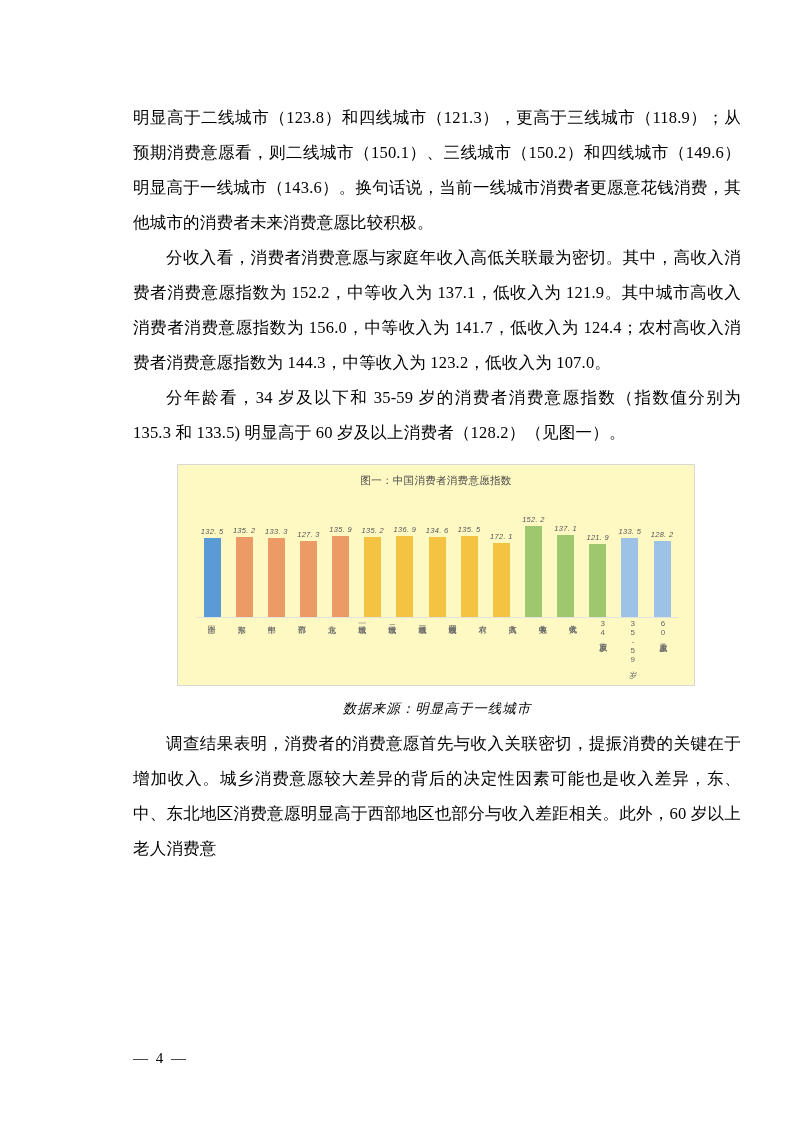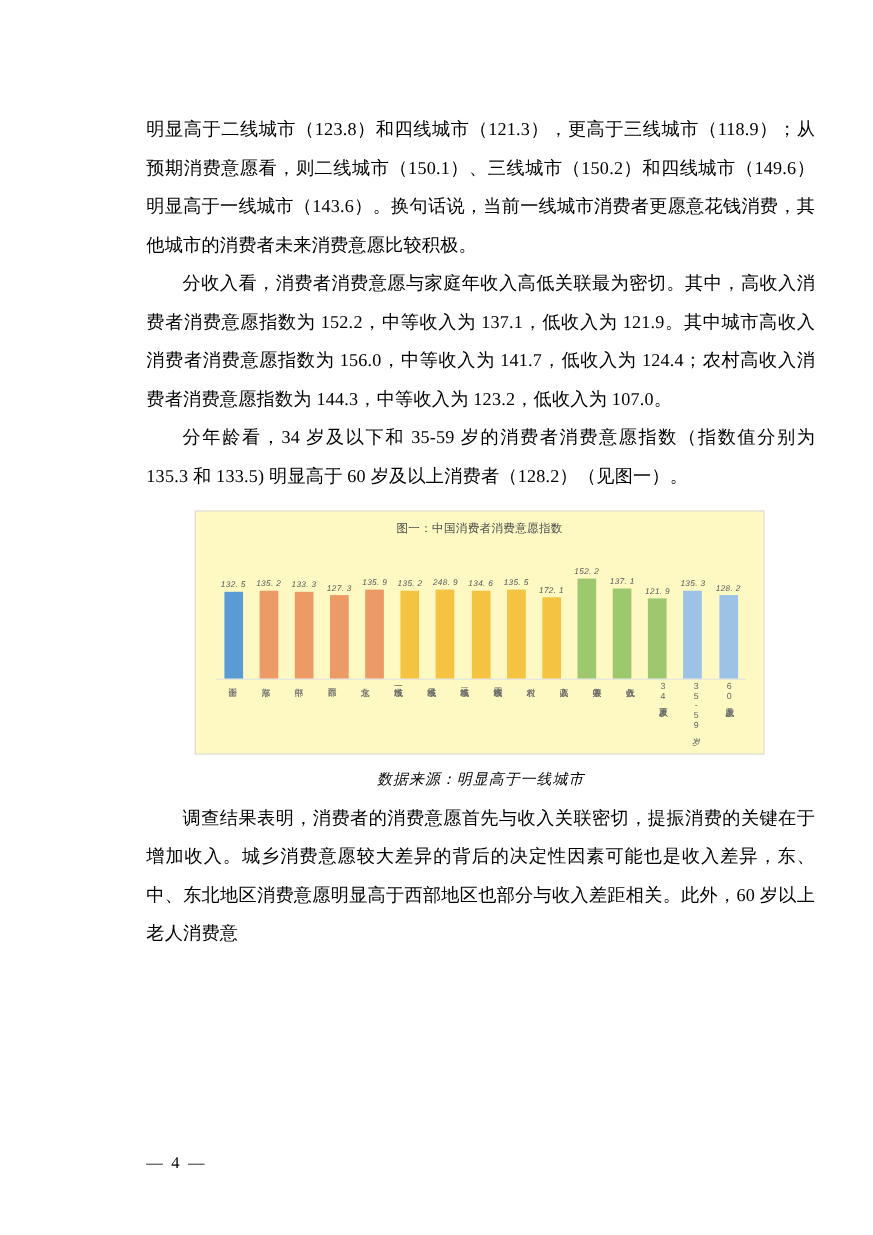--- a/index.html
+++ b/index.html
@@ -175,21 +175,21 @@
               </div>
               <div class="barcol">
                 <div class="barval">135. 9</div>
                 <div class="bar" style="height: 81px; background: rgb(237, 155, 102);"></div>
               </div>
               <div class="barcol">
                 <div class="barval">135. 2</div>
                 <div class="bar" style="height: 80px; background: rgb(245, 195, 66);"></div>
               </div>
               <div class="barcol">
-                <div class="barval">248. 9</div>
+                <div class="barval">136. 9</div>
                 <div class="bar" style="height: 81px; background: rgb(245, 195, 66);"></div>
               </div>
               <div class="barcol">
                 <div class="barval">134. 6</div>
                 <div class="bar" style="height: 80px; background: rgb(245, 195, 66);"></div>
               </div>
               <div class="barcol">
                 <div class="barval">135. 5</div>
                 <div class="bar" style="height: 81px; background: rgb(245, 195, 66);"></div>
               </div>
@@ -203,22 +203,22 @@
               </div>
               <div class="barcol">
                 <div class="barval">137. 1</div>
                 <div class="bar" style="height: 82px; background: rgb(157, 200, 109);"></div>
               </div>
               <div class="barcol">
                 <div class="barval">121. 9</div>
                 <div class="bar" style="height: 73px; background: rgb(157, 200, 109);"></div>
               </div>
               <div class="barcol">
-                <div class="barval">135. 3</div>
-                <div class="bar" style="height: 80px; background: rgb(156, 195, 229);"></div>
+                <div class="barval">133. 5</div>
+                <div class="bar" style="height: 79px; background: rgb(156, 195, 229);"></div>
               </div>
               <div class="barcol">
                 <div class="barval">128. 2</div>
                 <div class="bar" style="height: 76px; background: rgb(156, 195, 229);"></div>
               </div>
             </div>
           <div class="axis"></div>
           <div class="labels" id="labels">
               <div class="lblcol">
                 <div class="vlabel">全国</div>

